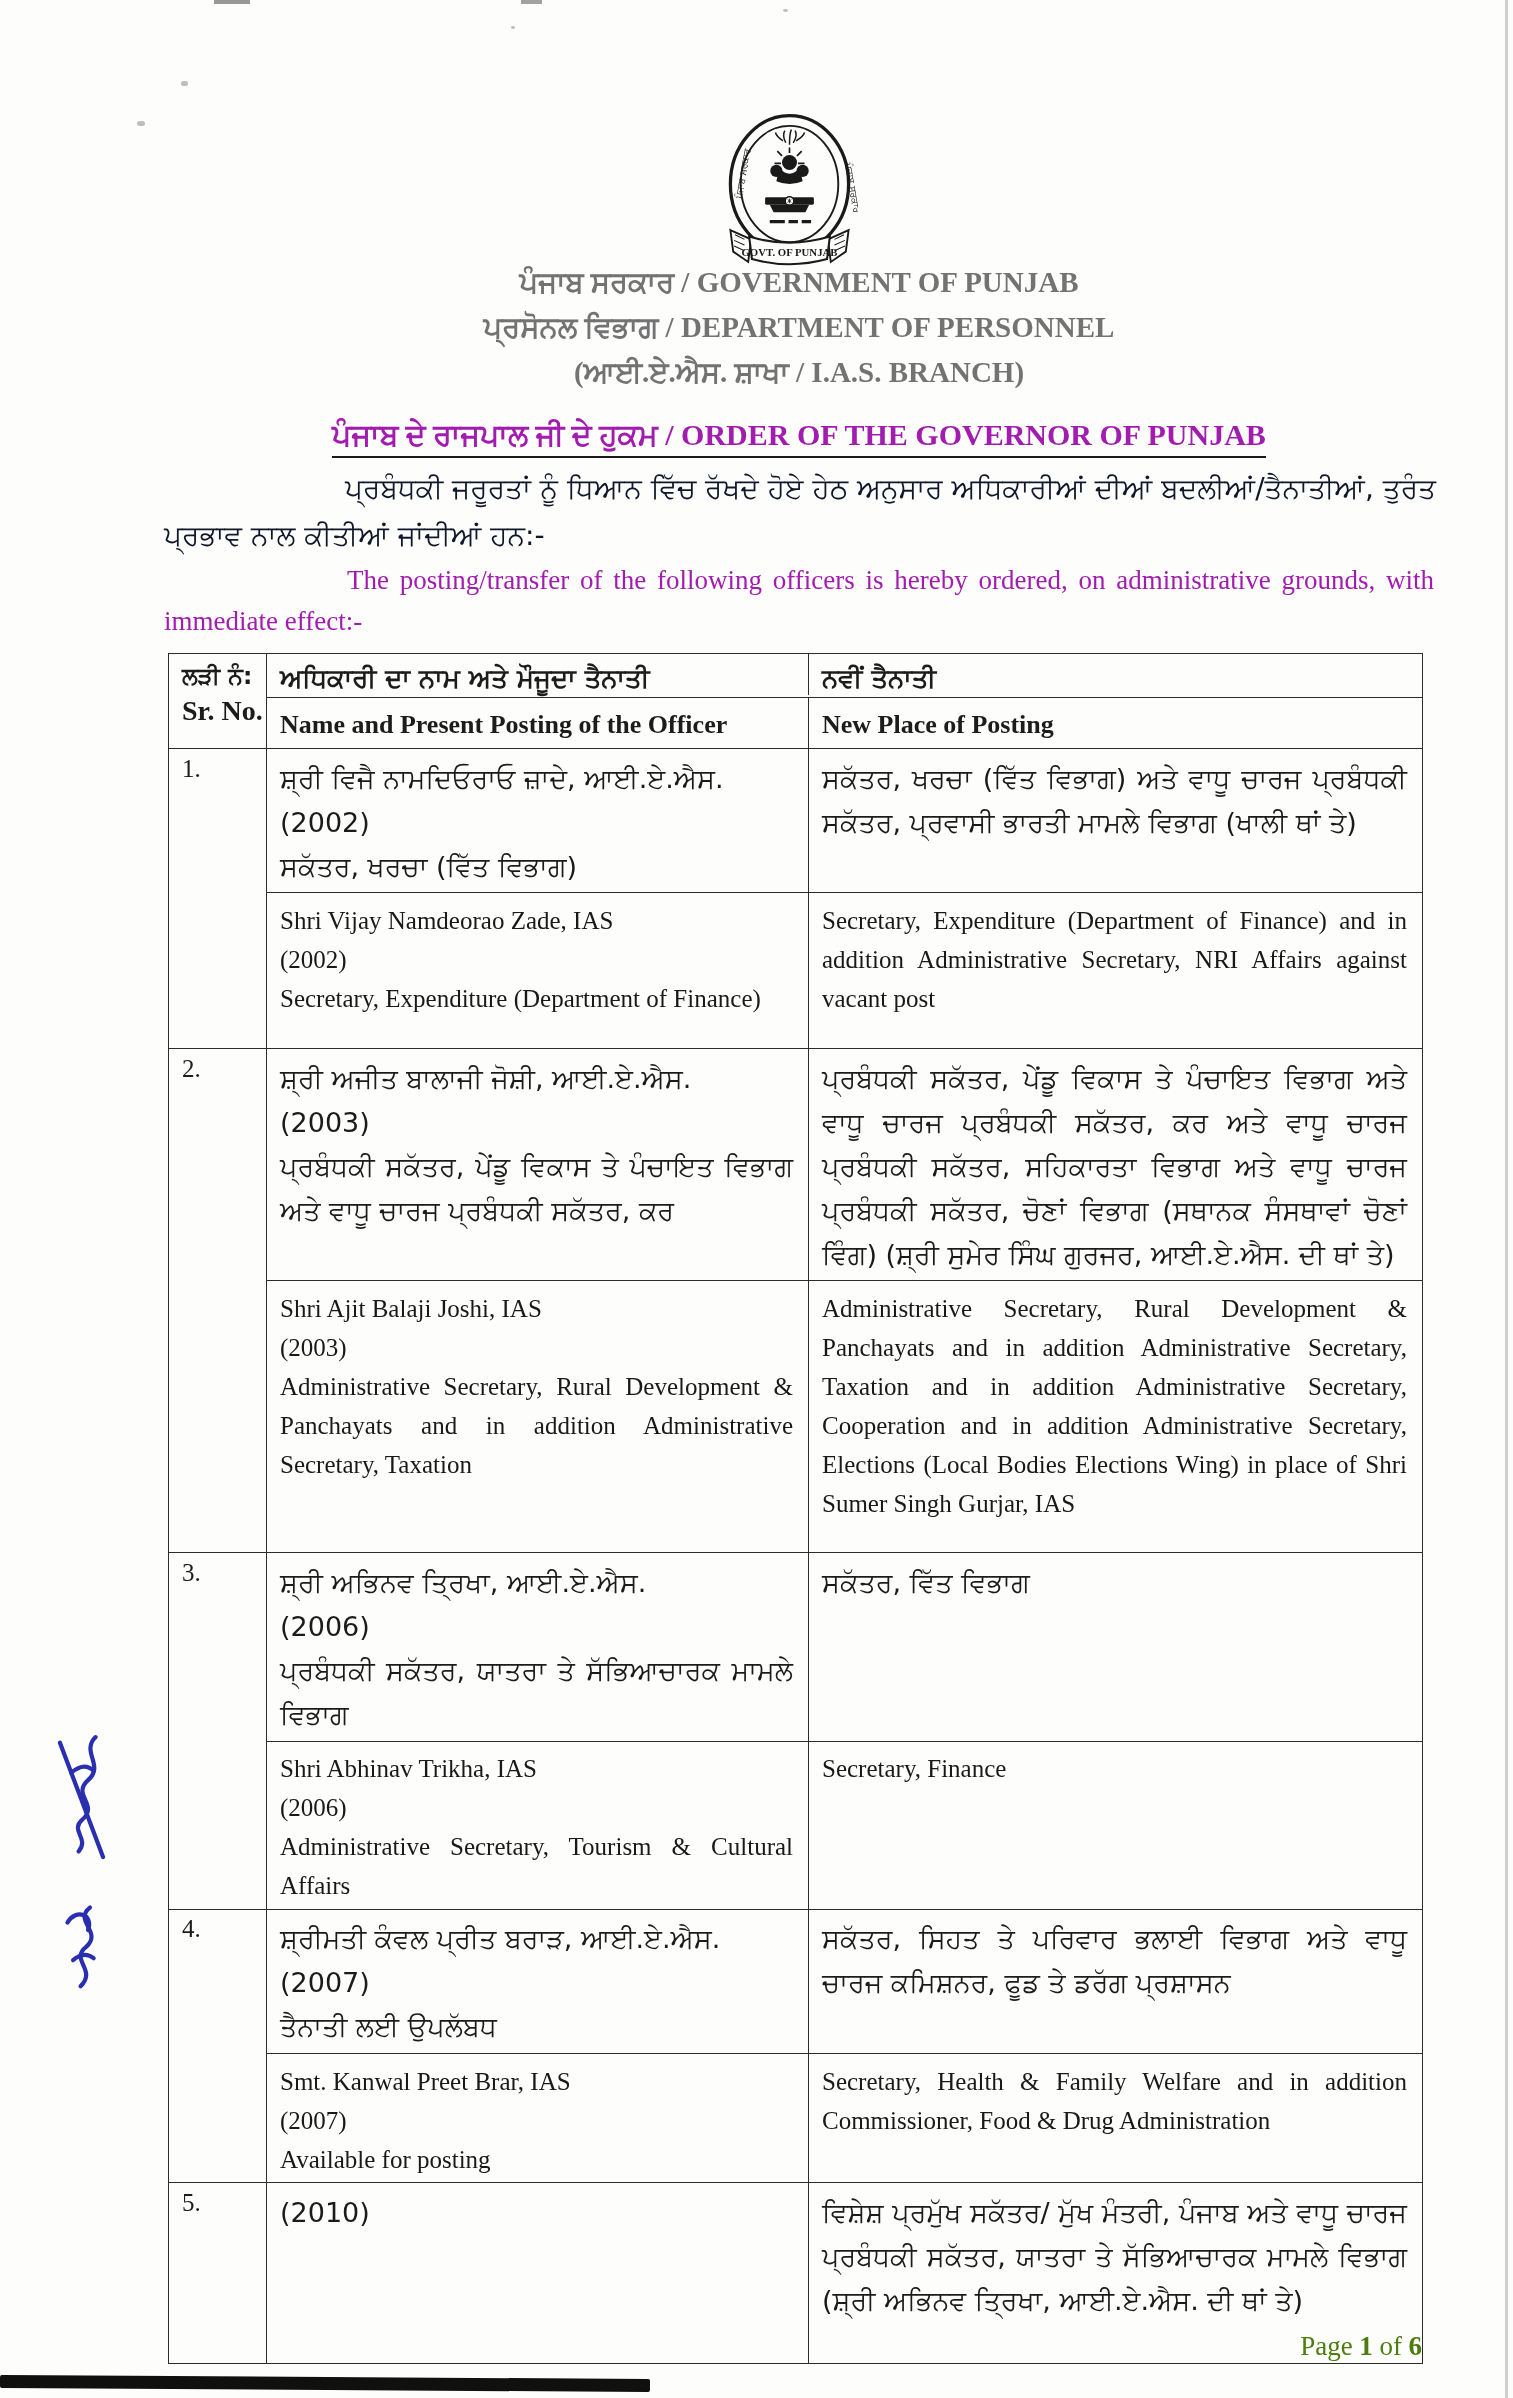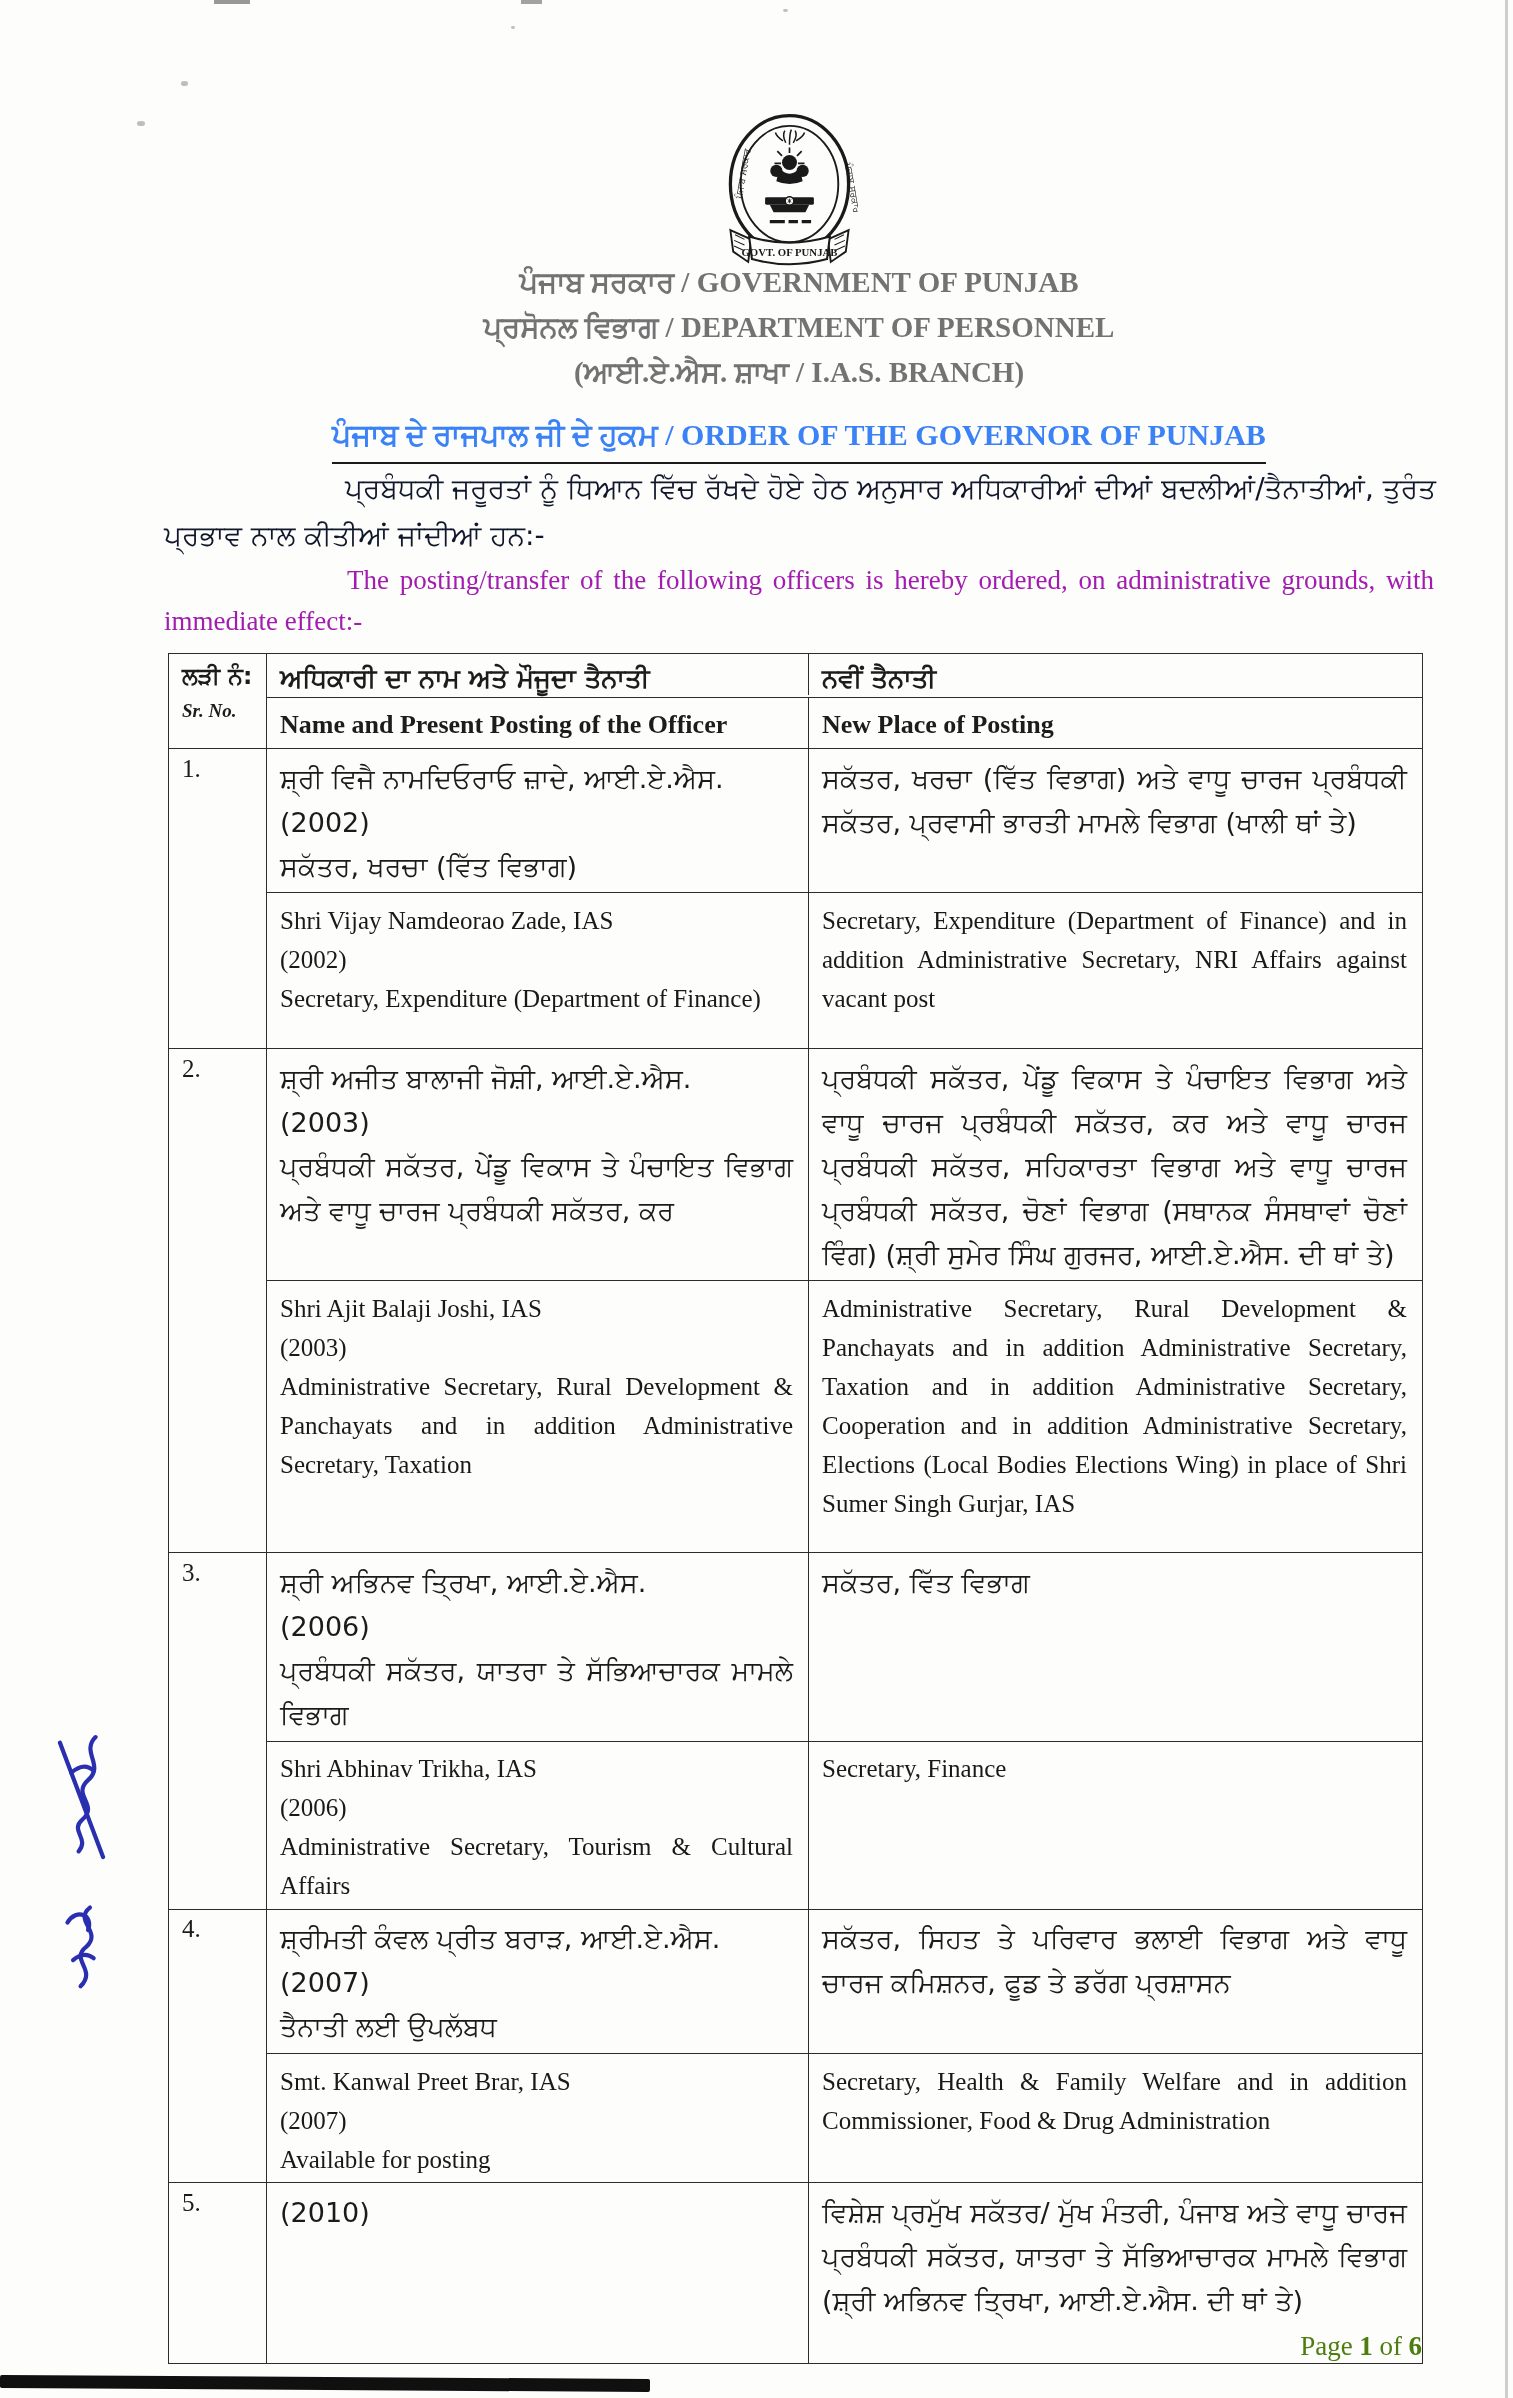--- a/index.html
+++ b/index.html
@@ -12,22 +12,22 @@
   .abs{position:absolute;}
   
   .emblem{left:721px;top:109px;width:137px;height:167px;}
   .gov-header{
     left:164px;top:260px;width:1270px;text-align:center;
     font-weight:bold;font-size:29px;line-height:45px;color:#737373;
     font-family:"Liberation Serif","DejaVu Sans",serif;
   }
   .order-title-wrap{left:164px;top:418px;width:1270px;text-align:center;}
   .order-title{
-    display:inline-block;font-weight:bold;font-size:30px;color:#3b82f6;
-    border-bottom:2.8px solid #1a1a1a;padding-bottom:9px;
+    display:inline-block;font-weight:bold;font-size:30px;color:#a21caf;
+    border-bottom:2.8px solid #1a1a1a;padding-bottom:3px;
     font-family:"Liberation Serif","DejaVu Sans",serif;
     text-align:center;
   }
   
   .intro-pa{
     left:164px;top:465px;width:1272px;font-size:28px;line-height:47px;
     text-indent:181px;text-align:justify;color:#0f172a;
     font-family:"DejaVu Sans","Liberation Serif",sans-serif;
   }
   .intro-en{
@@ -55,21 +55,21 @@
   .pa-txt{
     font-size:27px;line-height:44px;color:#1b1b1b;text-align:justify;
     font-family:"DejaVu Sans","Liberation Serif",sans-serif;
   }
   .en-txt{font-size:25px;line-height:39px;color:#191919;text-align:justify;}
   .hdr-pa{font-weight:bold;font-size:26px;line-height:37px;
     font-family:"DejaVu Sans","Liberation Serif",sans-serif;}
   .hdr-en{font-weight:bold;font-size:26px;line-height:37px;}
   .sr-pa{font-weight:bold;font-size:23.4px;line-height:32px;white-space:nowrap;
     font-family:"DejaVu Sans","Liberation Serif",sans-serif;}
-  .sr-en{font-weight:bold;font-size:19px;line-height:37px;white-space:nowrap;font-style:italic;}
+  .sr-en{font-weight:bold;font-size:28px;line-height:37px;white-space:nowrap;}
   .hdr-cell-pa{padding:5.6px 13px 0 13px;height:41px;}
   .hdr-cell-en{padding:7.5px 13px 5.6px 13px;min-height:39px;}
   
   .page-footer{right:91px;top:2331px;font-size:27px;color:#4d7c0f;}
   .page-footer b{font-weight:bold;}
   .page-footer span, .page-footer b{margin-left:6.6px;}
   .page-footer span:first-child{margin-left:0;}
   
   .margin-note{left:13px;top:1724px;width:122px;height:281px;}
   

